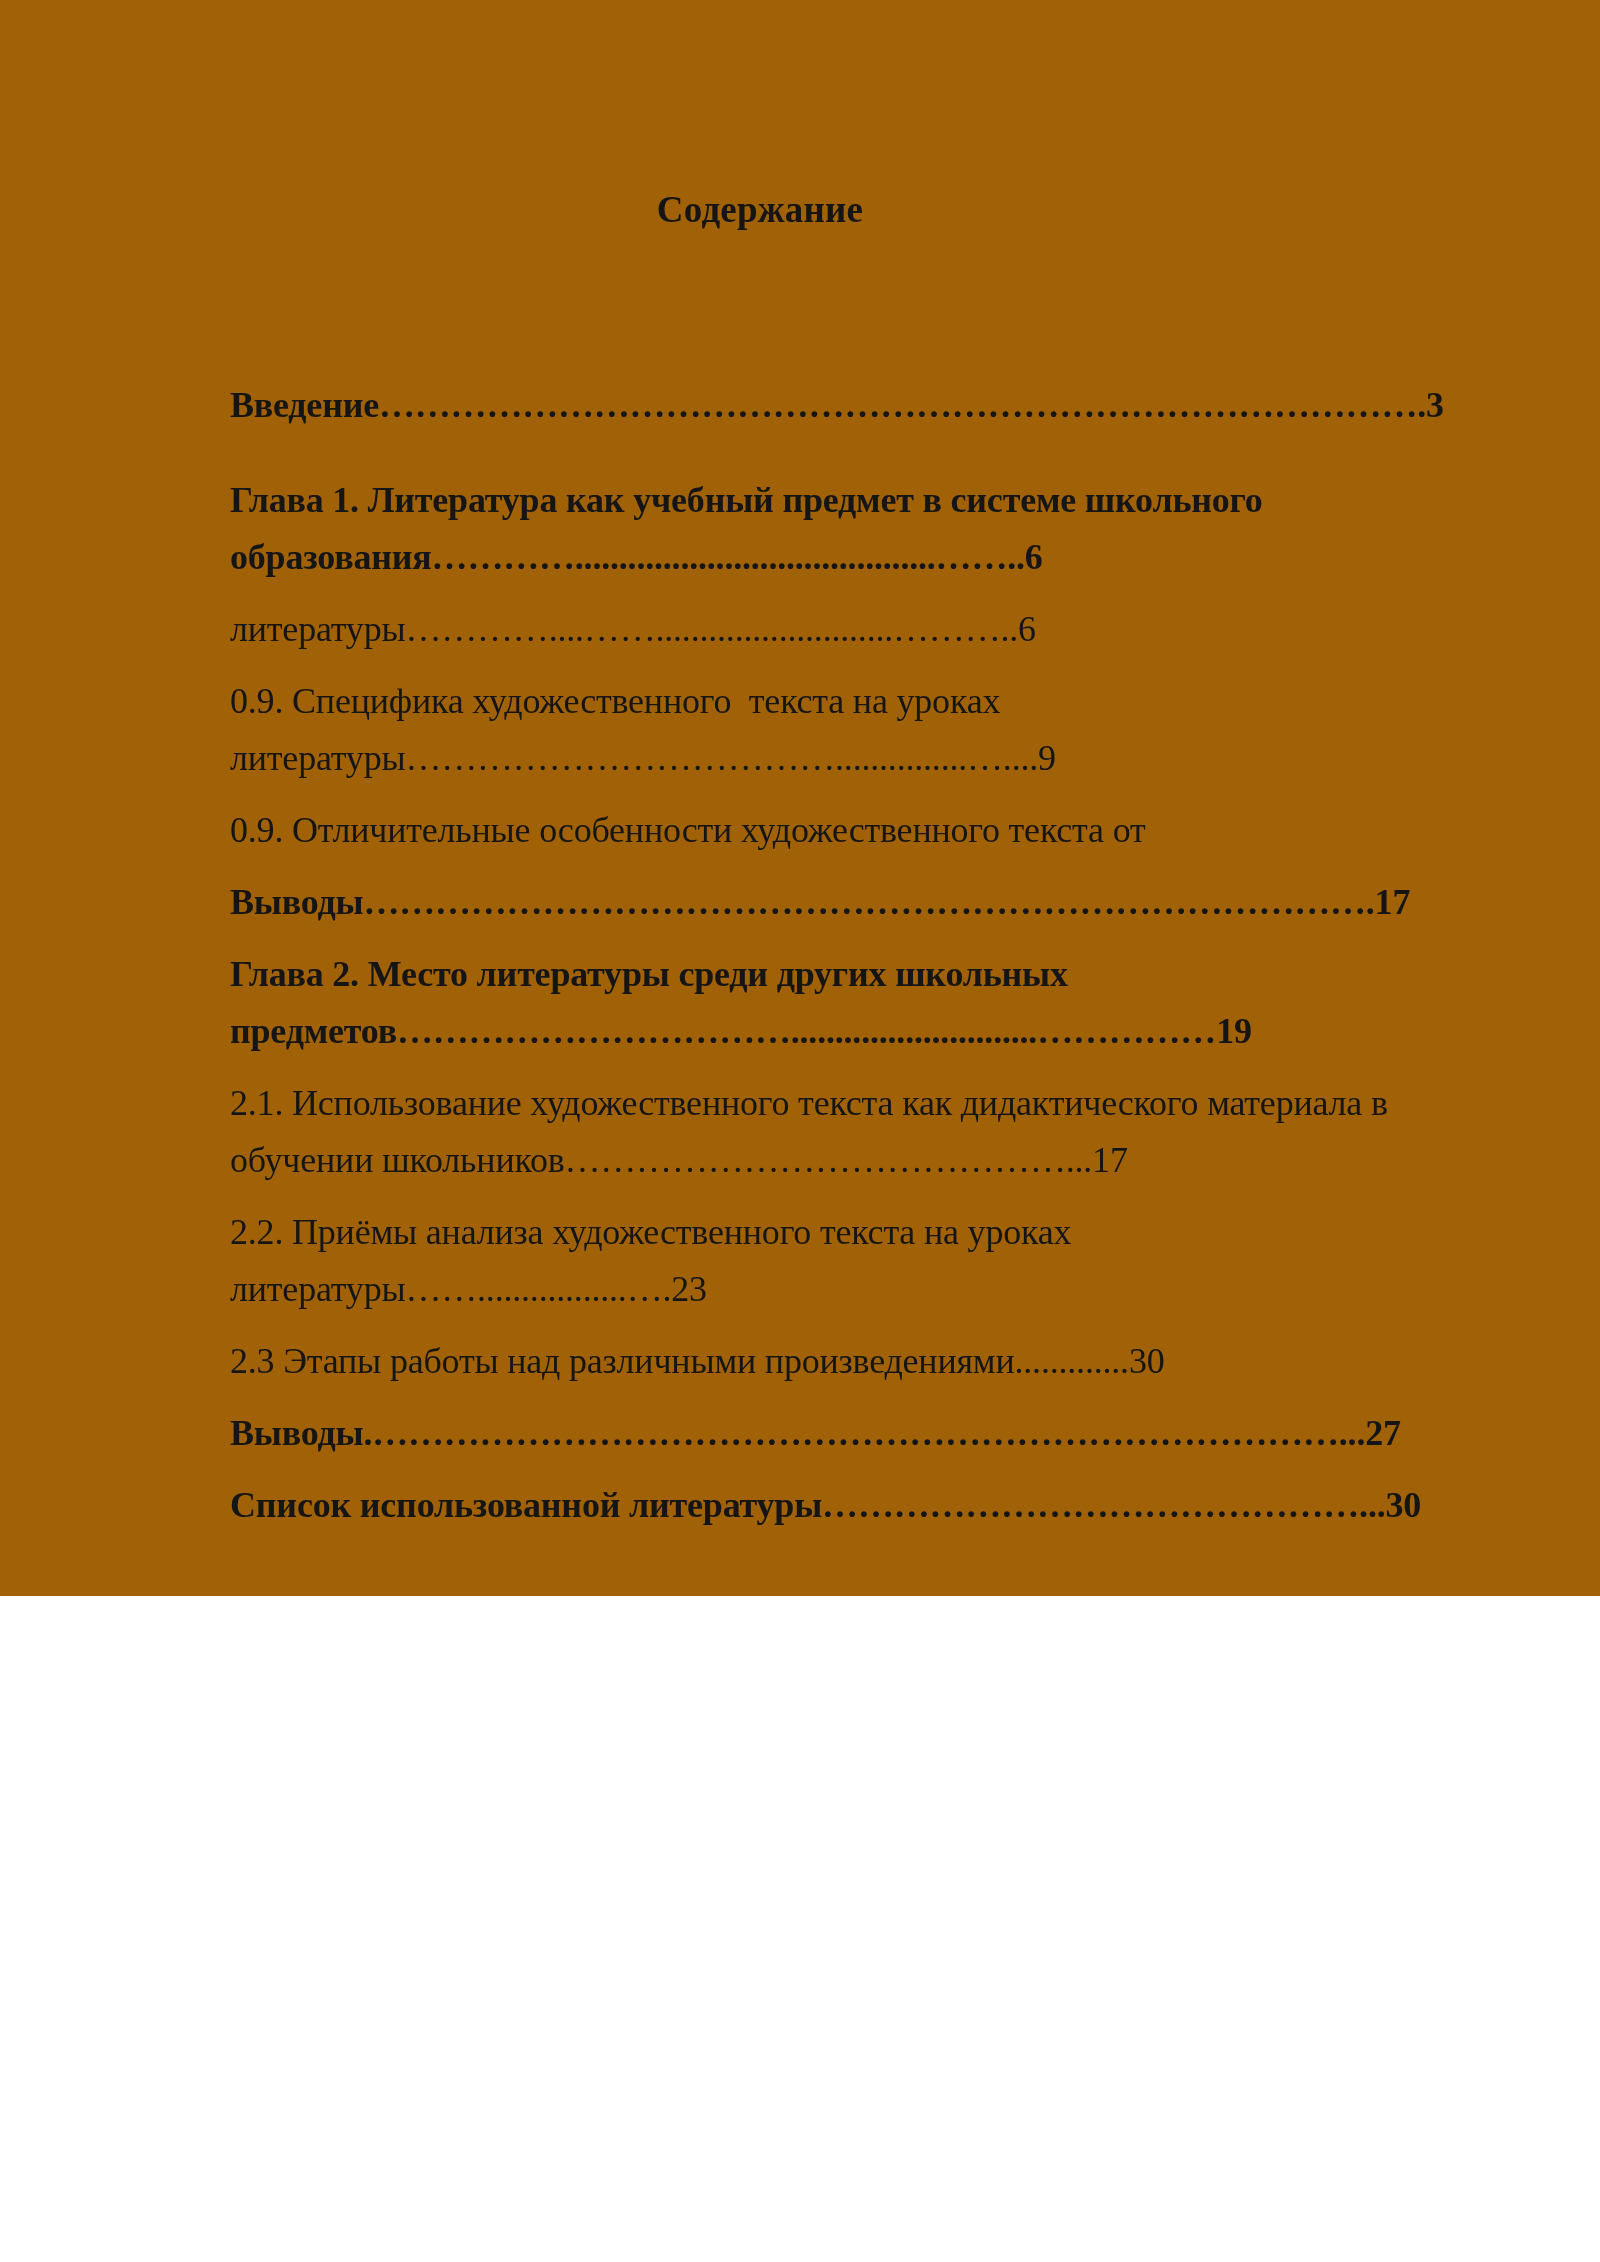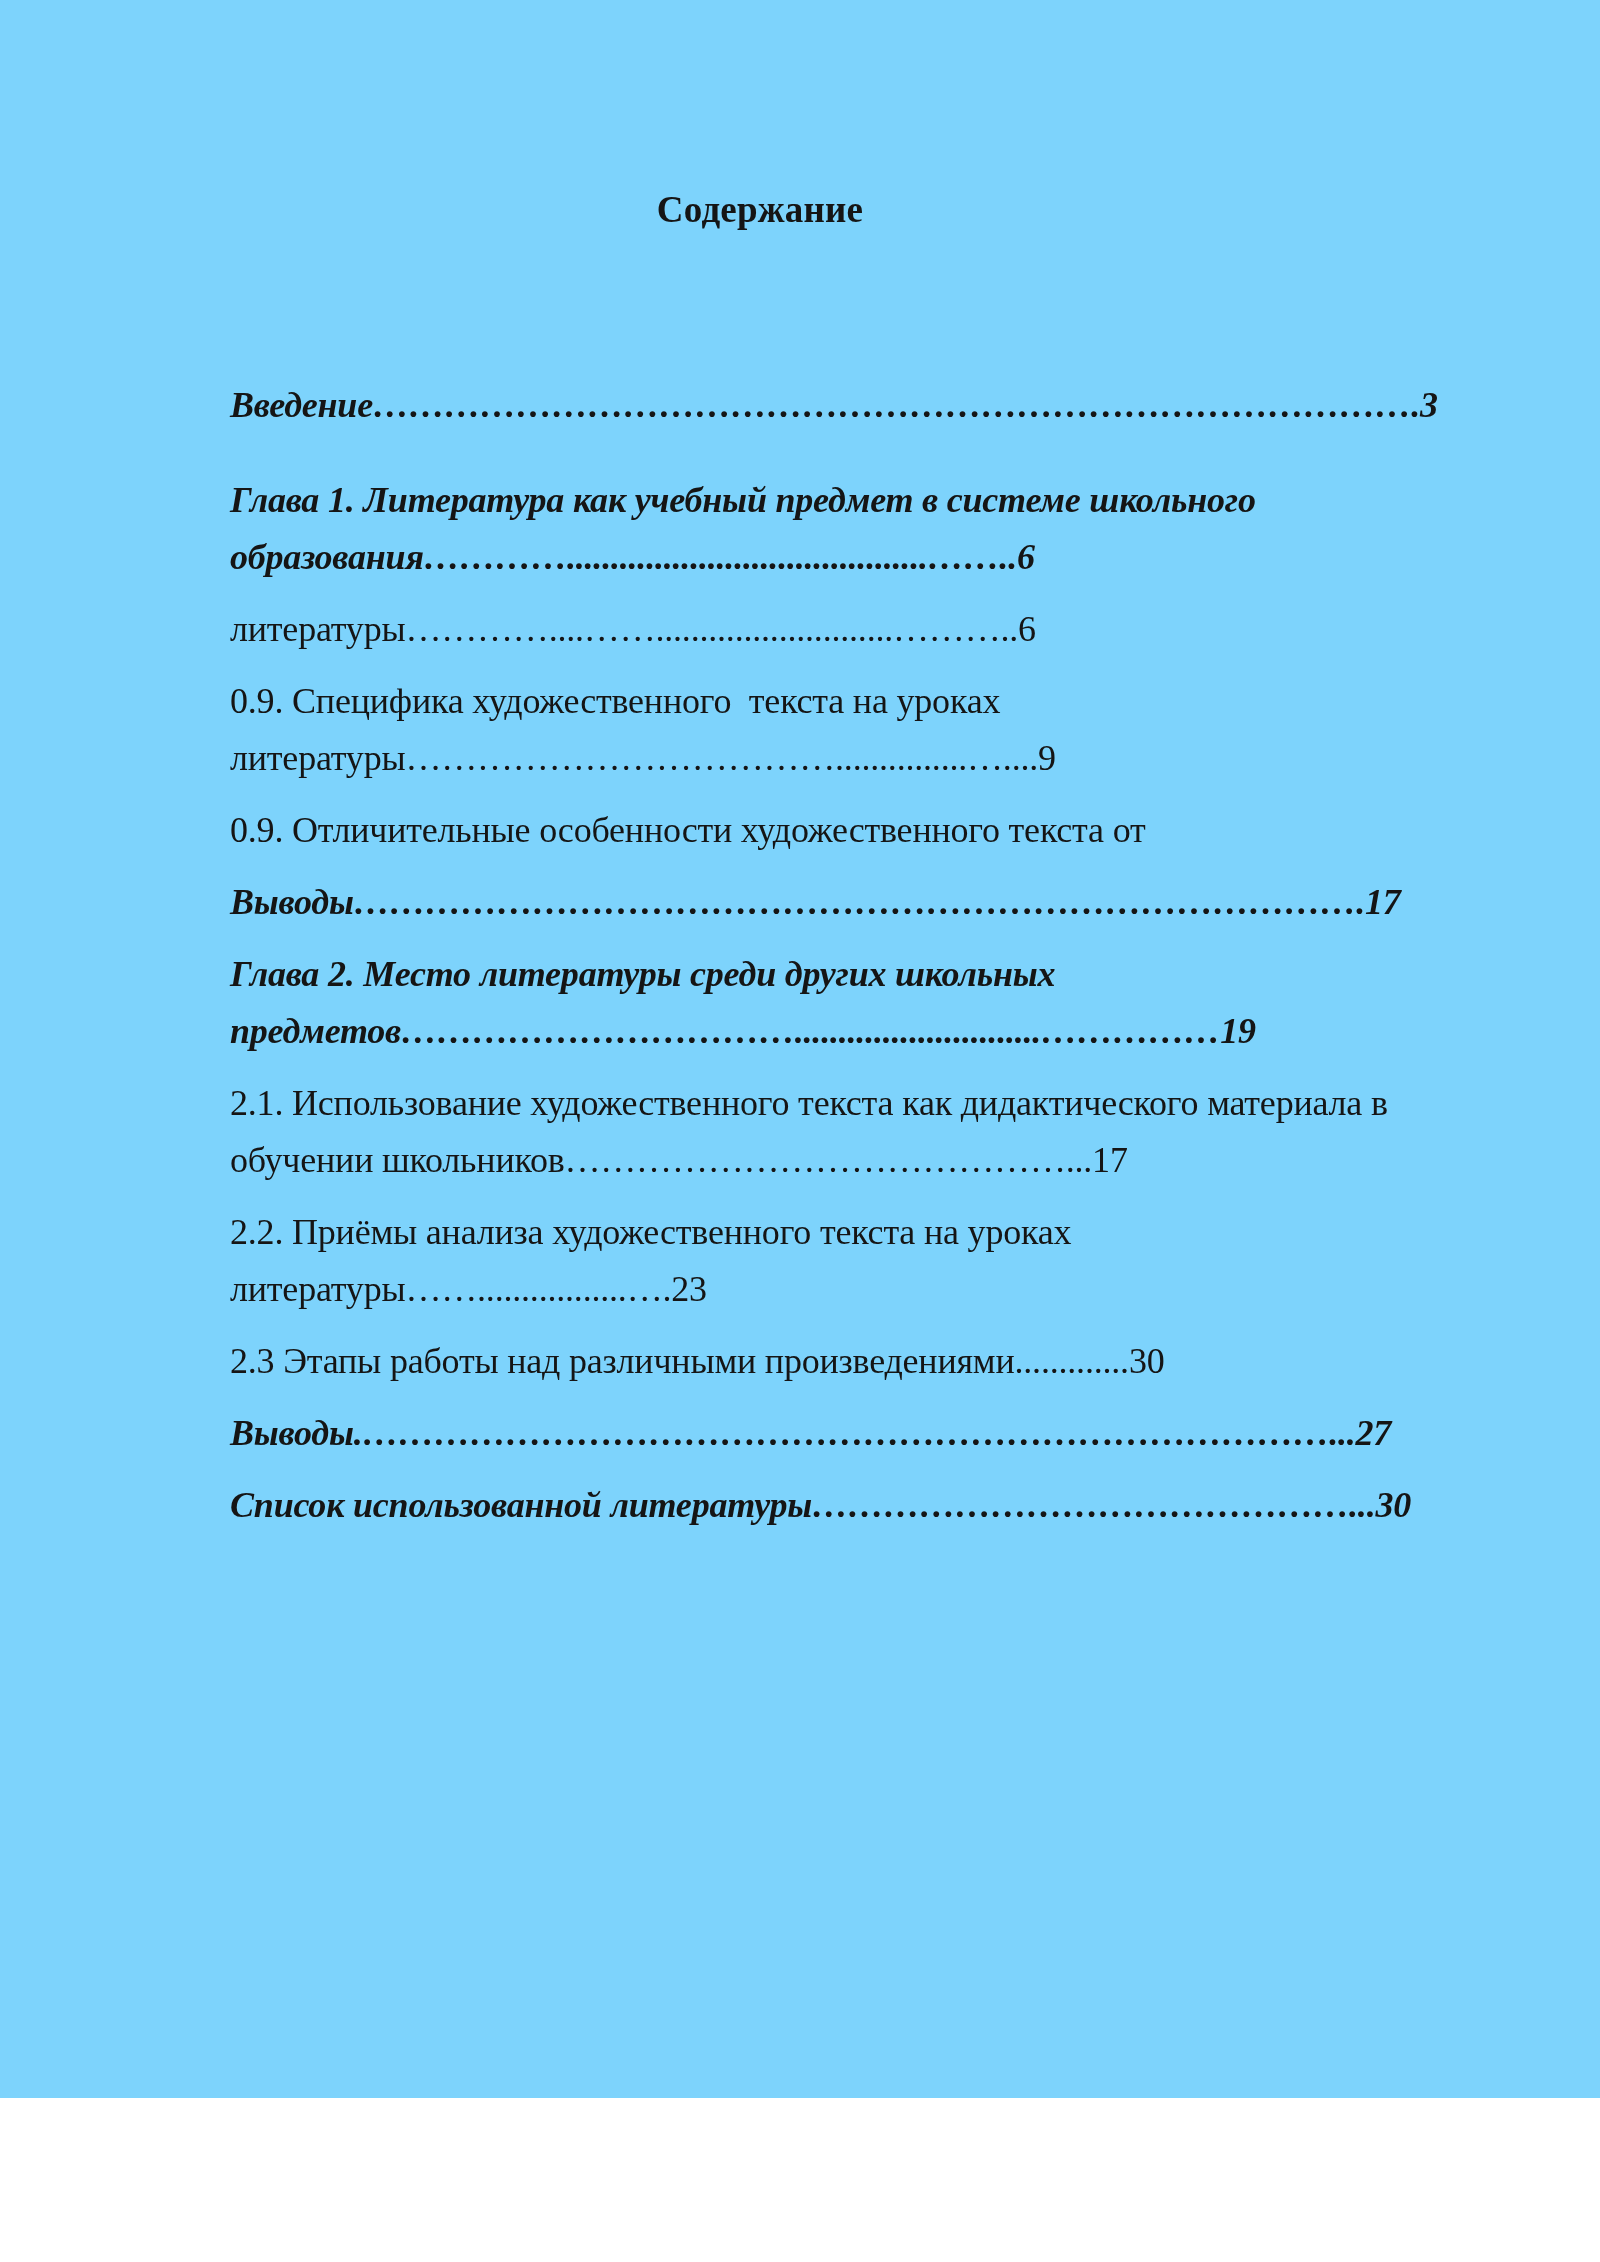--- a/index.html
+++ b/index.html
@@ -3,22 +3,22 @@
 <meta charset="utf-8">
 <style>
   html, body {
     margin: 0;
     padding: 0;
     background: #ffffff;
   }
   .page {
     position: relative;
     width: 1600px;
-    height: 2098px;
-    background: #7dd3fc;
+    height: 1596px;
+    background: #a16207;
     overflow: hidden;
     font-family: "Liberation Serif", "DejaVu Serif", serif;
     color: #151515;
   }
   .content {
     position: absolute;
     left: 230px;
     top: 181px;
     width: 1240px;
   }
@@ -38,21 +38,20 @@
     margin: 0 0 15px 0;
     font-size: 36px;
     line-height: 57px;
     letter-spacing: -0.2px;
   }
   .entry.first {
     margin-bottom: 38px;
   }
   .entry.bold {
     font-weight: bold;
-    font-style: italic;
   }
   .line {
     display: block;
     white-space: pre;
   }
   .folio {
     position: absolute;
     left: 230px;
     top: 2118px;
     width: 1190px;

